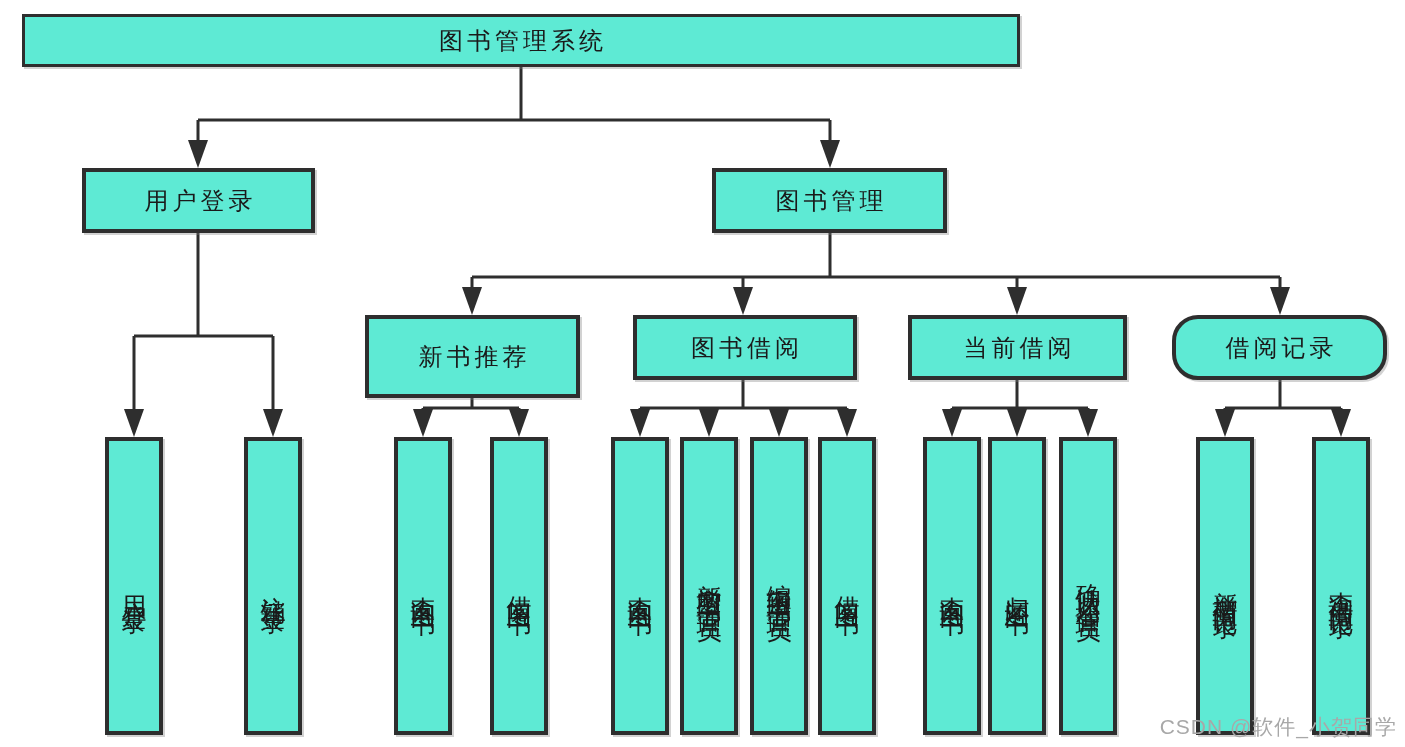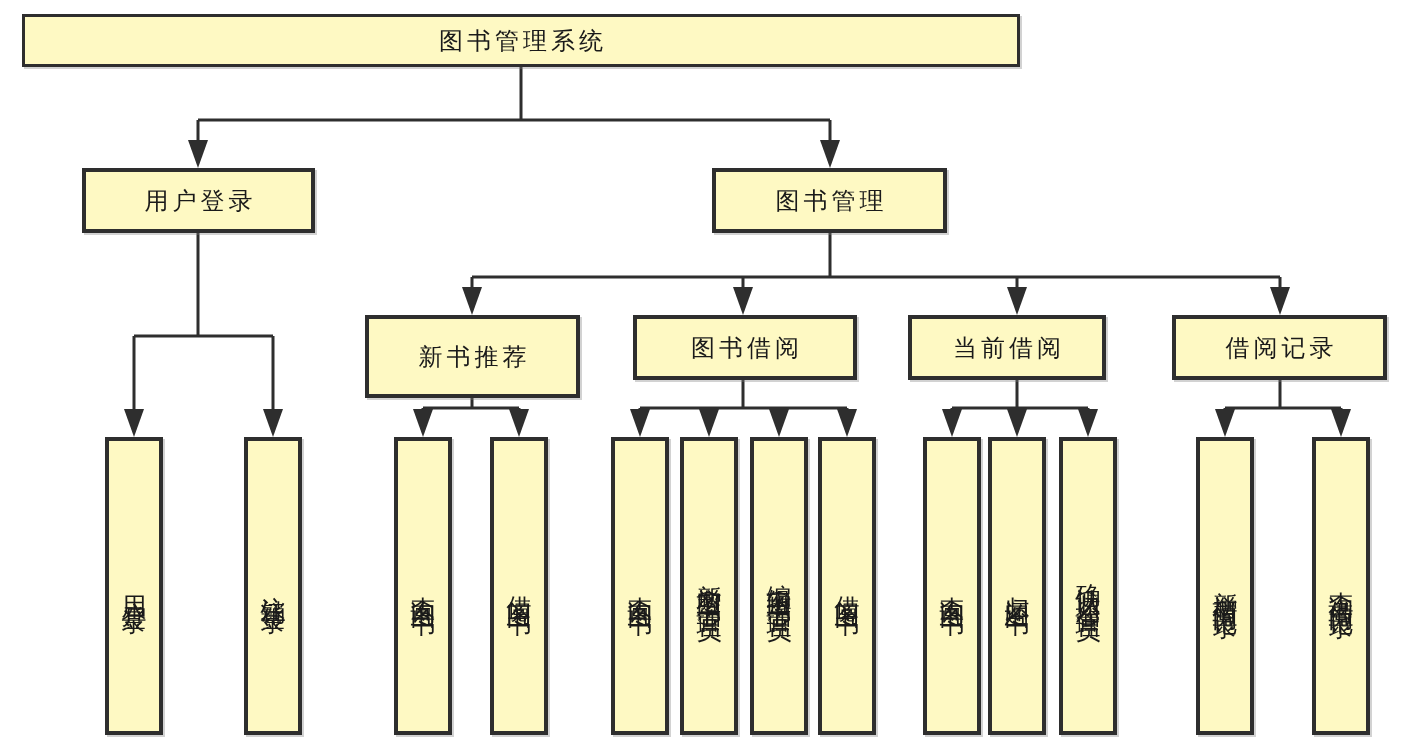--- a/index.html
+++ b/index.html
@@ -18,21 +18,21 @@
   .connector-svg {
     position: absolute;
     left: 0;
     top: 0;
     width: 1405px;
     height: 747px;
   }
   .node {
     position: absolute;
     box-sizing: border-box;
-    background: #fef9c3;
+    background: #5eead4;
     border: 4px solid #2e2e2e;
     color: #1a1a1a;
     display: flex;
     align-items: center;
     justify-content: center;
     box-shadow: 2px 2px 0 rgba(125,125,125,0.35);
   }
   .node.root {
     border-width: 3px;
   }
@@ -113,24 +113,24 @@
   <div class="node" style="left:712px; top:168px; width:235px; height:65px;">
     <span class="h-label">图书管理</span>
   </div>
 
   <div class="node" style="left:365px; top:315px; width:215px; height:83px;">
     <span class="h-label">新书推荐</span>
   </div>
   <div class="node" style="left:633px; top:315px; width:224px; height:65px;">
     <span class="h-label">图书借阅</span>
   </div>
-  <div class="node" style="left:908px; top:315px; width:198px; height:65px;">
+  <div class="node" style="left:908px; top:315px; width:219px; height:65px;">
     <span class="h-label">当前借阅</span>
   </div>
-  <div class="node" style="left:1172px; top:315px; width:215px; height:65px;">
+  <div class="node" style="left:1172px; top:315px; width:215px; height:65px;border-radius:26px;">
     <span class="h-label">借阅记录</span>
   </div>
 
   <div class="node v-node" style="left:105px; top:437px; width:58px; height:298px;">用户登录</div>
   <div class="node v-node" style="left:244px; top:437px; width:58px; height:298px;">注销登录</div>
 
   <div class="node v-node" style="left:394px; top:437px; width:58px; height:298px;">查询图书</div>
   <div class="node v-node" style="left:490px; top:437px; width:58px; height:298px;">借阅图书</div>
 
   <div class="node v-node" style="left:611px; top:437px; width:58px; height:298px;">查询图书</div>
@@ -138,14 +138,15 @@
   <div class="node v-node" style="left:750px; top:437px; width:58px; height:298px;">编辑图书（管理员）</div>
   <div class="node v-node" style="left:818px; top:437px; width:58px; height:298px;">借阅图书</div>
 
   <div class="node v-node" style="left:923px; top:437px; width:58px; height:298px;">查询图书</div>
   <div class="node v-node" style="left:988px; top:437px; width:58px; height:298px;">归还图书</div>
   <div class="node v-node" style="left:1059px; top:437px; width:58px; height:298px;">确认归还（管理员）</div>
 
   <div class="node v-node" style="left:1196px; top:437px; width:58px; height:298px;">新增借阅记录</div>
   <div class="node v-node" style="left:1312px; top:437px; width:58px; height:298px;">查询借阅记录</div>
 
+  <div class="watermark">CSDN @软件_小贺同学</div>
 
 </div>
 
 </body></html>

